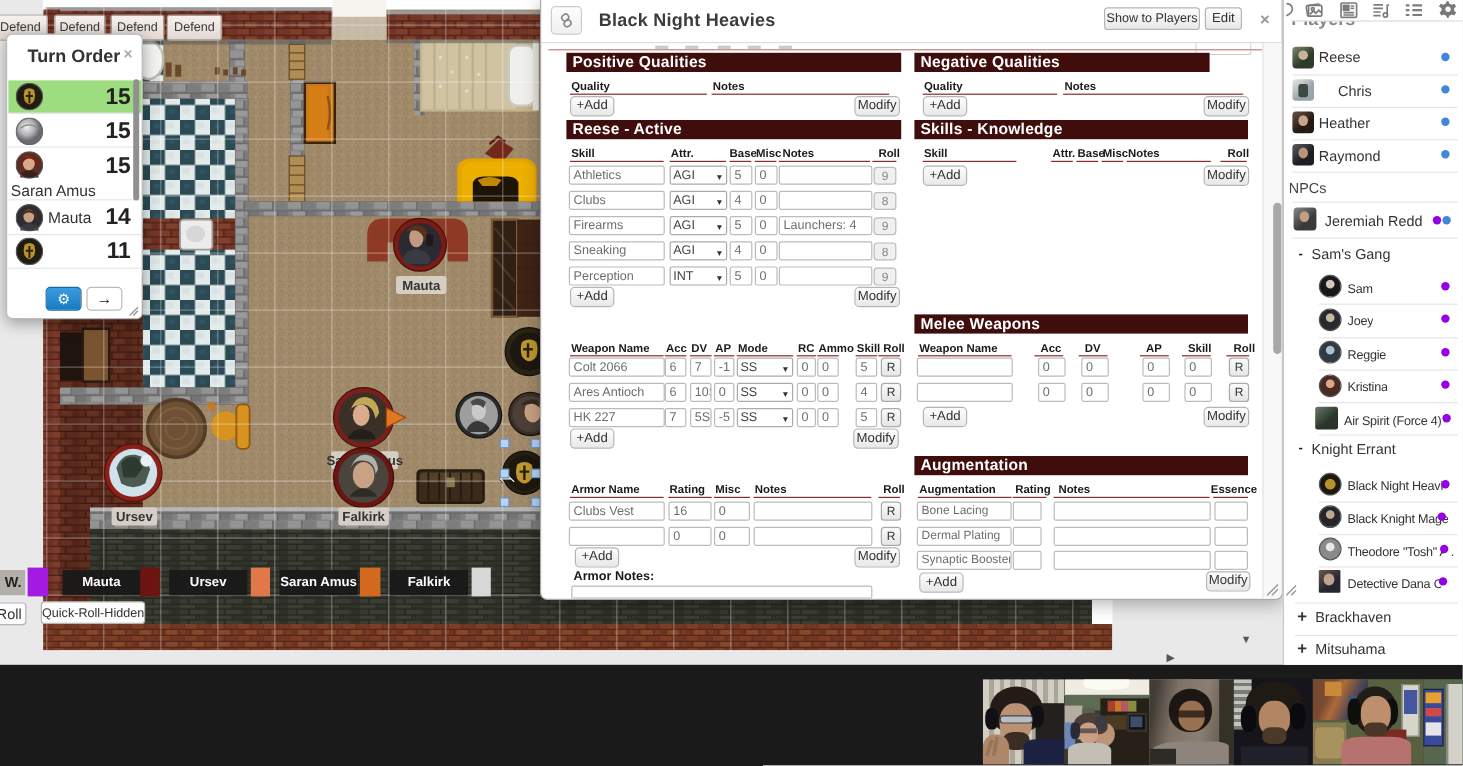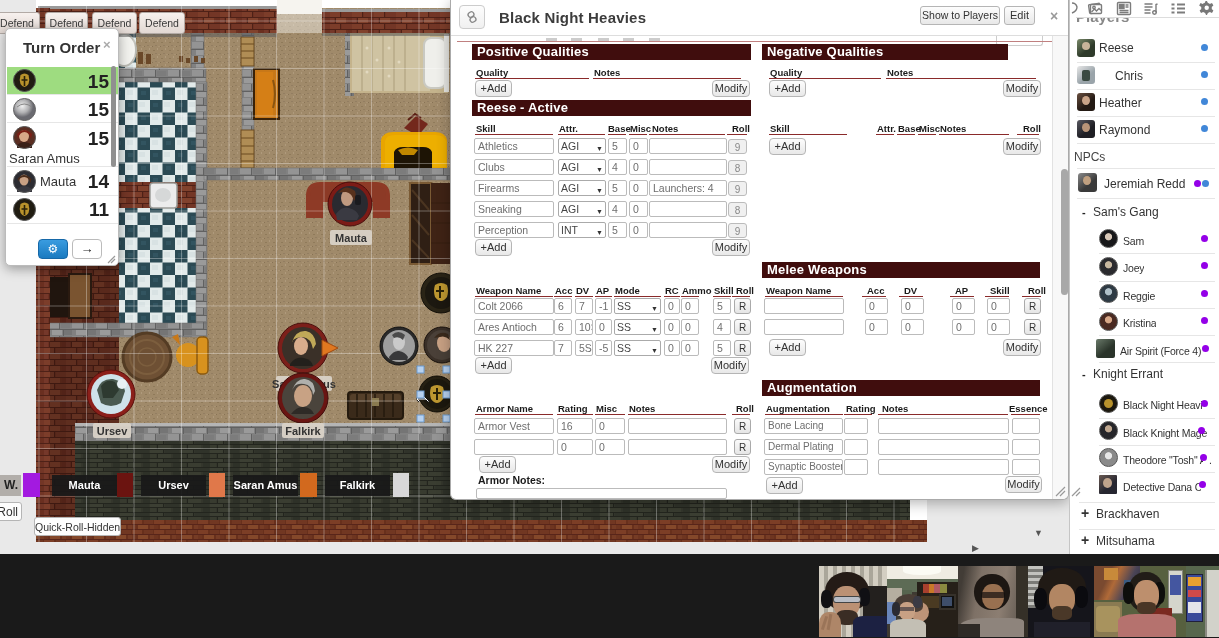--- a/index.html
+++ b/index.html
@@ -340,21 +340,21 @@
 
 <div class="abs" style="left:0;top:554px;width:1219px;height:84px;background:#1a1a1a;"></div>
 
 <div class="abs" style="left:-6px;top:12px;width:46px;height:22px;background:linear-gradient(#f7f1ee,#e2d8d3);border:1px solid #b2aaa5;border-radius:3px;font-size:10.5px;color:#3a3a3a;text-align:center;line-height:20px;box-sizing:border-box;">Defend</div>
 <div class="abs" style="left:45px;top:12px;width:43px;height:22px;background:linear-gradient(#f7f1ee,#e2d8d3);border:1px solid #b2aaa5;border-radius:3px;font-size:10.5px;color:#3a3a3a;text-align:center;line-height:20px;box-sizing:border-box;">Defend</div>
 <div class="abs" style="left:92px;top:12px;width:45px;height:22px;background:linear-gradient(#f7f1ee,#e2d8d3);border:1px solid #b2aaa5;border-radius:3px;font-size:10.5px;color:#3a3a3a;text-align:center;line-height:20px;box-sizing:border-box;">Defend</div>
 <div class="abs" style="left:139px;top:12px;width:46px;height:22px;background:linear-gradient(#f7f1ee,#e2d8d3);border:1px solid #b2aaa5;border-radius:3px;font-size:10.5px;color:#3a3a3a;text-align:center;line-height:20px;box-sizing:border-box;">Defend</div>
 
 <div class="abs" style="left:-12px;top:502px;width:34px;height:19px;background:#fdfdfd;border:1px solid #b5b5b5;border-radius:3px;font-size:12px;color:#333;text-align:right;line-height:18px;box-sizing:border-box;padding-right:3px;">Roll</div>
 
-<div class="abs" style="left:34px;top:501px;width:87px;height:19px;background:#fdfdfd;border:1px solid #b5b5b5;border-radius:3px;font-size:10.5px;color:#333;text-align:center;line-height:18px;box-sizing:border-box;white-space:nowrap;overflow:hidden;margin-top:16px;">Quick-Roll-Hidden</div>
+<div class="abs" style="left:34px;top:501px;width:87px;height:19px;background:#fdfdfd;border:1px solid #b5b5b5;border-radius:3px;font-size:10.5px;color:#333;text-align:center;line-height:18px;box-sizing:border-box;white-space:nowrap;overflow:hidden;">Quick-Roll-Hidden</div>
 
 <div class="abs" id="turnorder" style="left:5px;top:28px;width:114px;height:238px;background:#fff;border:1px solid #bbb;border-radius:5px;box-shadow:0 3px 12px rgba(0,0,0,0.35);box-sizing:border-box;">
 
 <div class="abs" style="left:17px;top:10px;font-size:15px;font-weight:bold;color:#333;">Turn Order</div>
 
 <div class="abs" style="left:97px;top:8px;font-size:13px;color:#aaa;font-weight:bold;">×</div>
 
 <div class="abs" style="left:1px;top:38px;width:111px;height:27px;background:#9edc80;"></div>
 
 <div class="sep" style="left:1px;top:65px;width:111px;"></div>
@@ -517,20 +517,21 @@
 <div class="rbx" style="left:277px;top:202px;">8</div>
 <div class="inp" style="left:23px;top:222px;width:80px;">Perception</div>
 <div class="sel" style="left:107px;top:222px;width:48px;">INT<i>▼</i></div>
 <div class="inp" style="left:157px;top:222px;width:19px;">5</div>
 <div class="inp" style="left:178px;top:222px;width:19px;">0</div>
 <div class="inp" style="left:198px;top:222px;width:78px;"></div>
 <div class="rbx" style="left:277px;top:223px;">9</div>
 <div class="btn" style="left:24px;top:239px;width:37px;">+Add</div>
 <div class="btn" style="left:261px;top:239px;width:38px;">Modify</div>
 
+<div class="sech" style="left:311px;top:100px;width:278px;">Skills - Knowledge</div>
 <div class="lbl" style="left:319px;top:124px;">Skill</div>
 <div class="lbl" style="left:426px;top:124px;">Attr.</div>
 <div class="lbl" style="left:447px;top:124px;">Base</div>
 <div class="lbl" style="left:468px;top:124px;">Misc</div>
 <div class="lbl" style="left:489px;top:124px;">Notes</div>
 <div class="lbl" style="left:572px;top:124px;">Roll</div>
 <div class="ul" style="left:318px;top:134px;width:78px;"></div>
 <div class="ul" style="left:425px;top:134px;width:18px;"></div>
 <div class="ul" style="left:446px;top:134px;width:18px;"></div>
 <div class="ul" style="left:467px;top:134px;width:18px;"></div>
@@ -621,21 +622,21 @@
 <div class="lbl" style="left:107px;top:404px;">Rating</div>
 <div class="lbl" style="left:145px;top:404px;">Misc</div>
 <div class="lbl" style="left:178px;top:404px;">Notes</div>
 <div class="lbl" style="left:285px;top:404px;">Roll</div>
 <div class="ul" style="left:24px;top:414px;width:78px;"></div>
 <div class="ul" style="left:106px;top:414px;width:36px;"></div>
 <div class="ul" style="left:144px;top:414px;width:30px;"></div>
 <div class="ul" style="left:177px;top:414px;width:98px;"></div>
 <div class="ul" style="left:281px;top:414px;width:18px;"></div>
 
-<div class="inp" style="left:23px;top:418px;width:80px;">Armor Vest</div>
+<div class="inp" style="left:23px;top:418px;width:80px;">Clubs Vest</div>
 <div class="inp" style="left:106px;top:418px;width:36px;">16</div>
 <div class="inp" style="left:144px;top:418px;width:30px;">0</div>
 <div class="inp" style="left:177px;top:418px;width:99px;"></div>
 <div class="rbtn" style="left:283px;top:418px;">R</div>
 <div class="inp" style="left:23px;top:439px;width:80px;"></div>
 <div class="inp" style="left:106px;top:439px;width:36px;">0</div>
 <div class="inp" style="left:144px;top:439px;width:30px;">0</div>
 <div class="inp" style="left:177px;top:439px;width:99px;"></div>
 <div class="rbtn" style="left:283px;top:439px;">R</div>
 <div class="btn" style="left:28px;top:456px;width:37px;">+Add</div>

